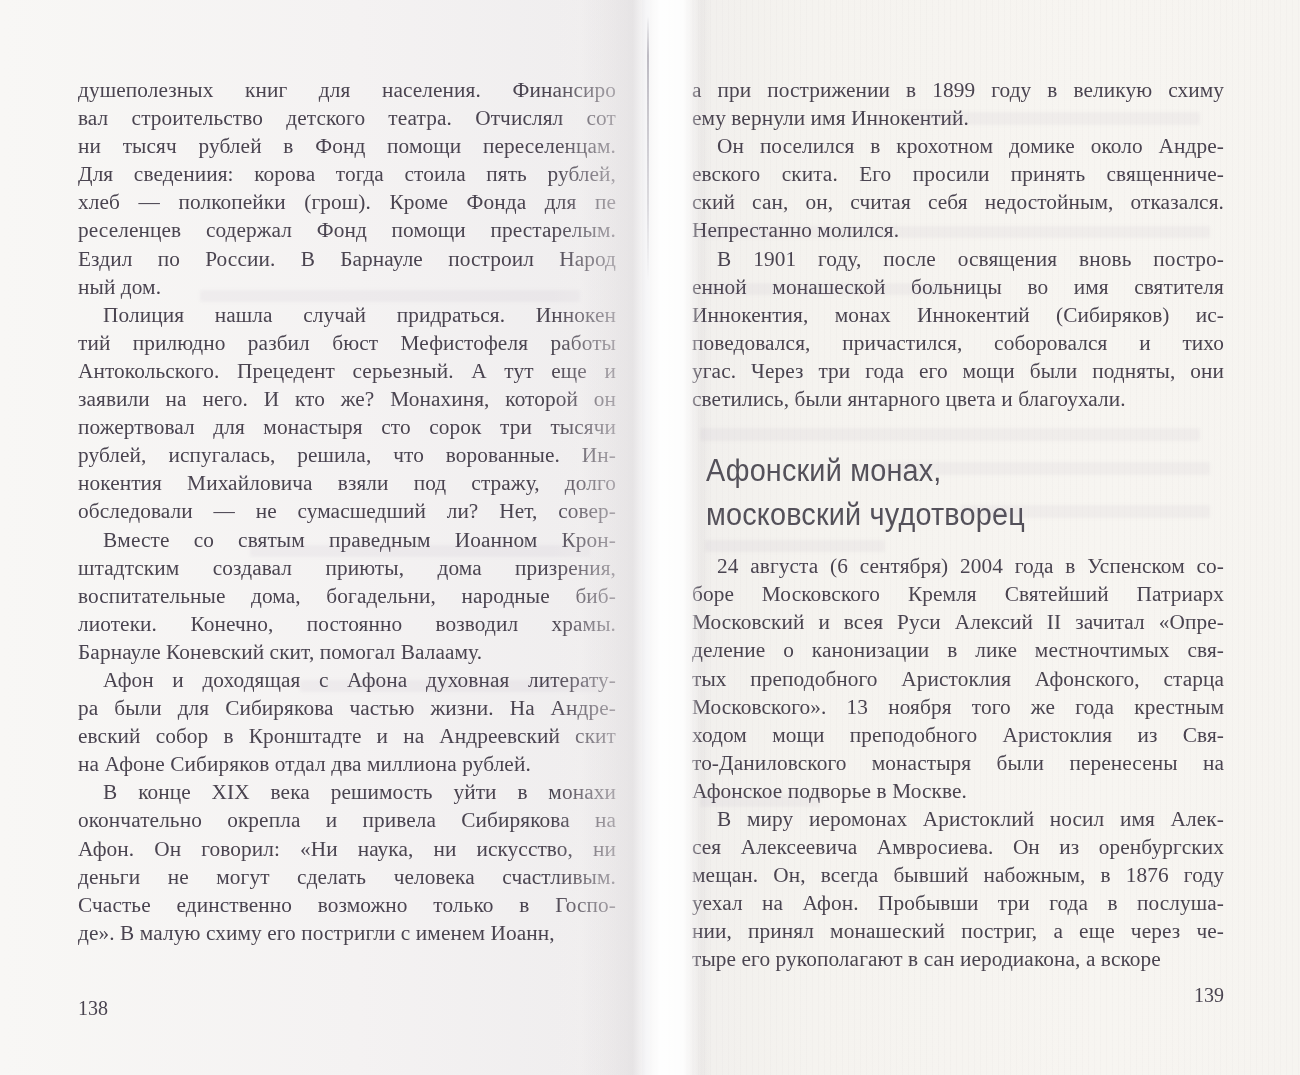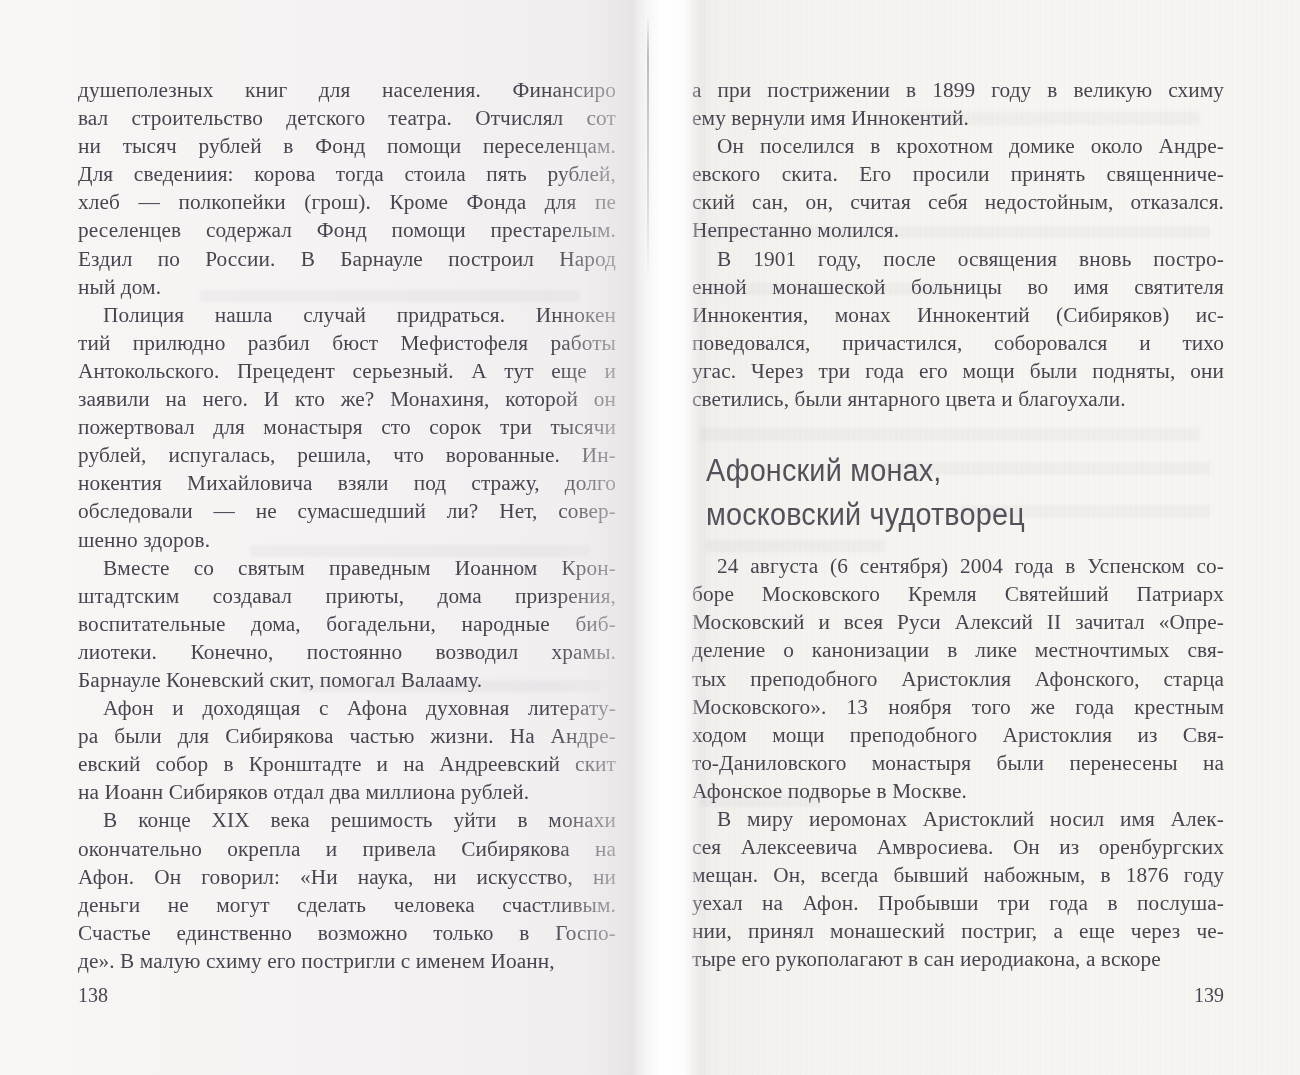--- a/index.html
+++ b/index.html
@@ -90,20 +90,21 @@
     white-space: nowrap;
   }
   .page-number {
     position: absolute;
     top: 984px;
     font-size: 20px;
     color: var(--ink, #4a4450);
   }
   .page.left .page-number {
     left: 78px;
+    margin-top: 13px;
   }
   .page.right .page-number {
     left: 42px;
     width: 532px;
     text-align: right;
   }
   
   .edge-fade {
     position: absolute;
     top: 0;
@@ -176,34 +177,33 @@
         </div>
         <div class="para">
           <div class="tline indent">Полиция нашла случай придраться. Иннокен</div>
           <div class="tline">тий прилюдно разбил бюст Мефистофеля работы</div>
           <div class="tline">Антокольского. Прецедент серьезный. А тут еще и</div>
           <div class="tline">заявили на него. И кто же? Монахиня, которой он</div>
           <div class="tline">пожертвовал для монастыря сто сорок три тысячи</div>
           <div class="tline">рублей, испугалась, решила, что ворованные. Ин-</div>
           <div class="tline">нокентия Михайловича взяли под стражу, долго</div>
           <div class="tline">обследовали — не сумасшедший ли? Нет, совер-</div>
-          <div class="tline last">шенно здоров.</div>
         </div>
         <div class="para">
           <div class="tline indent">Вместе со святым праведным Иоанном Крон-</div>
           <div class="tline">штадтским создавал приюты, дома призрения,</div>
           <div class="tline">воспитательные дома, богадельни, народные биб-</div>
           <div class="tline">лиотеки. Конечно, постоянно возводил храмы.</div>
           <div class="tline last">Барнауле Коневский скит, помогал Валааму.</div>
         </div>
         <div class="para">
           <div class="tline indent">Афон и доходящая с Афона духовная литерату-</div>
           <div class="tline">ра были для Сибирякова частью жизни. На Андре-</div>
           <div class="tline">евский собор в Кронштадте и на Андреевский скит</div>
-          <div class="tline last">на Иоанн Сибиряков отдал два миллиона рублей.</div>
+          <div class="tline last">на Афоне Сибиряков отдал два миллиона рублей.</div>
         </div>
         <div class="para">
           <div class="tline indent">В конце XIX века решимость уйти в монахи</div>
           <div class="tline">окончательно окрепла и привела Сибирякова на</div>
           <div class="tline">Афон. Он говорил: «Ни наука, ни искусство, ни</div>
           <div class="tline">деньги не могут сделать человека счастливым.</div>
           <div class="tline">Счастье единственно возможно только в Госпо-</div>
           <div class="tline last">де». В малую схиму его постригли с именем Иоанн,</div>
         </div>
       </div>

